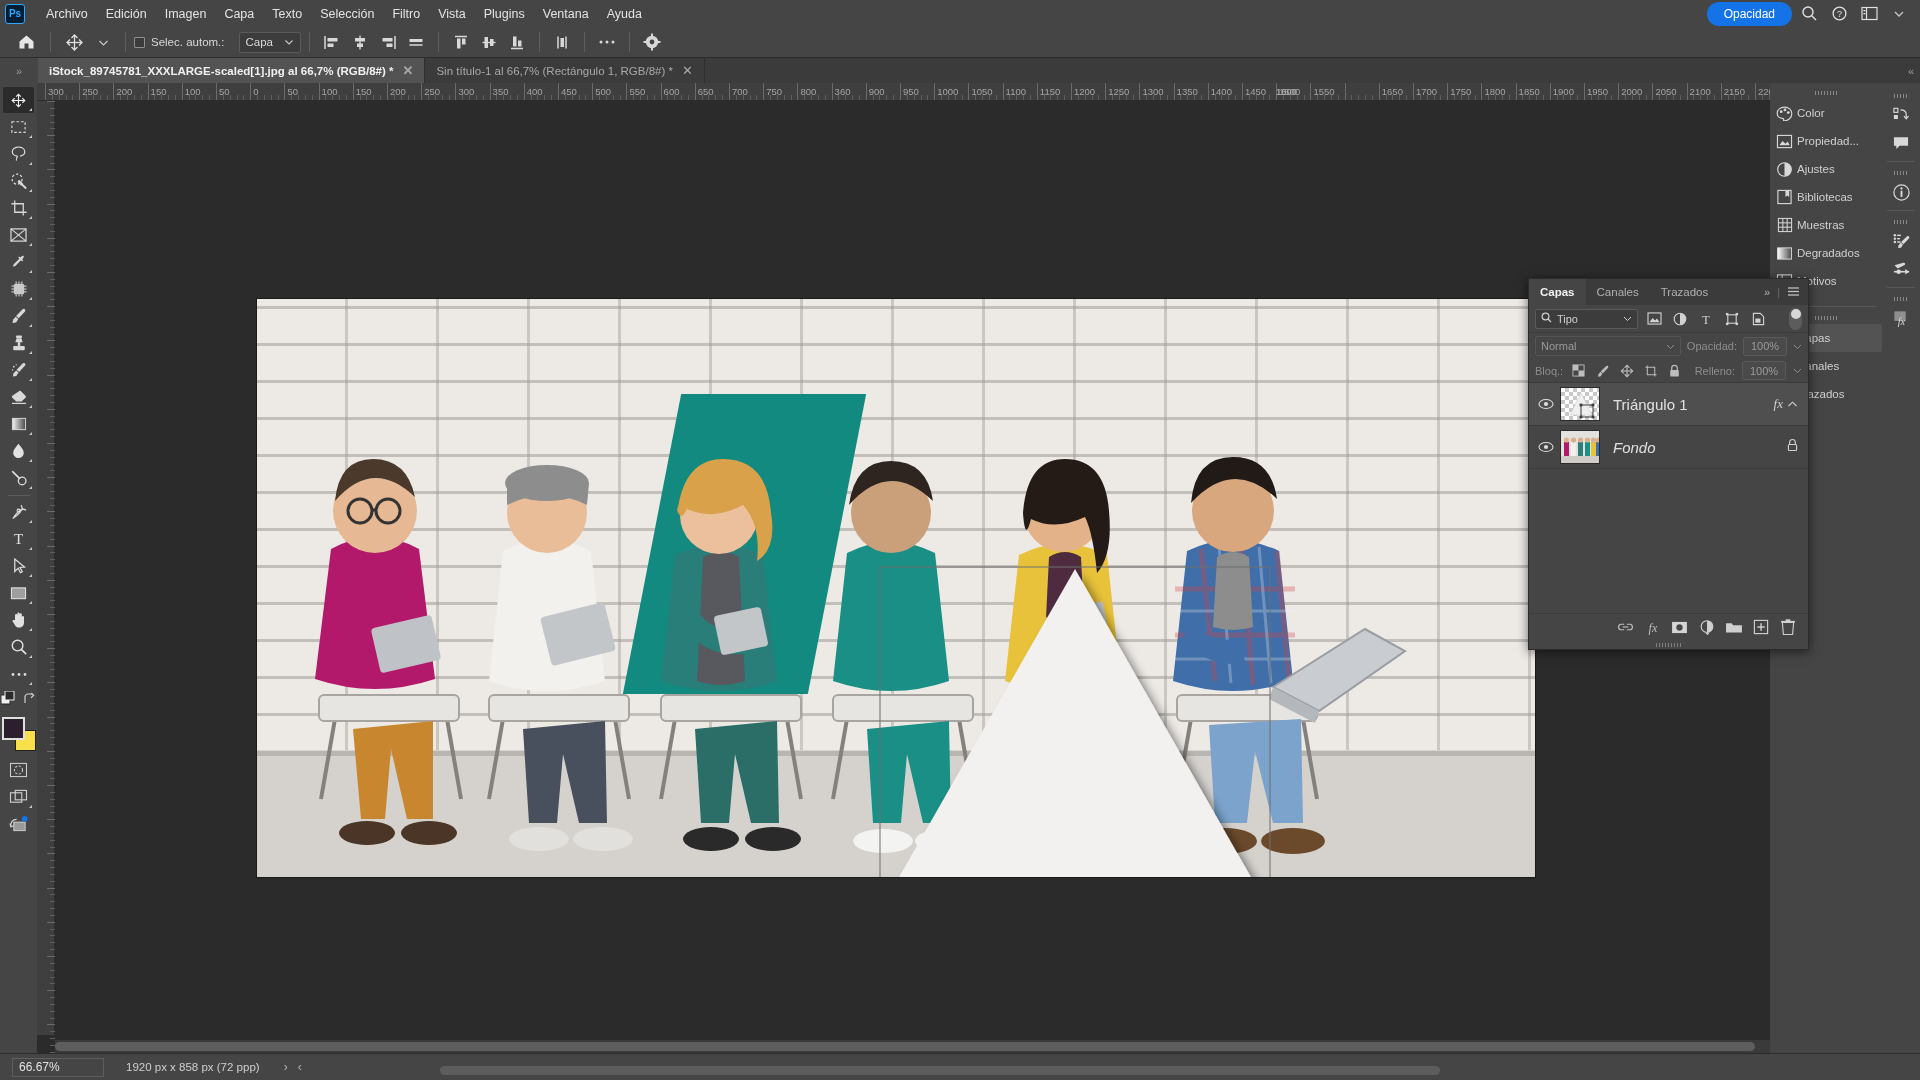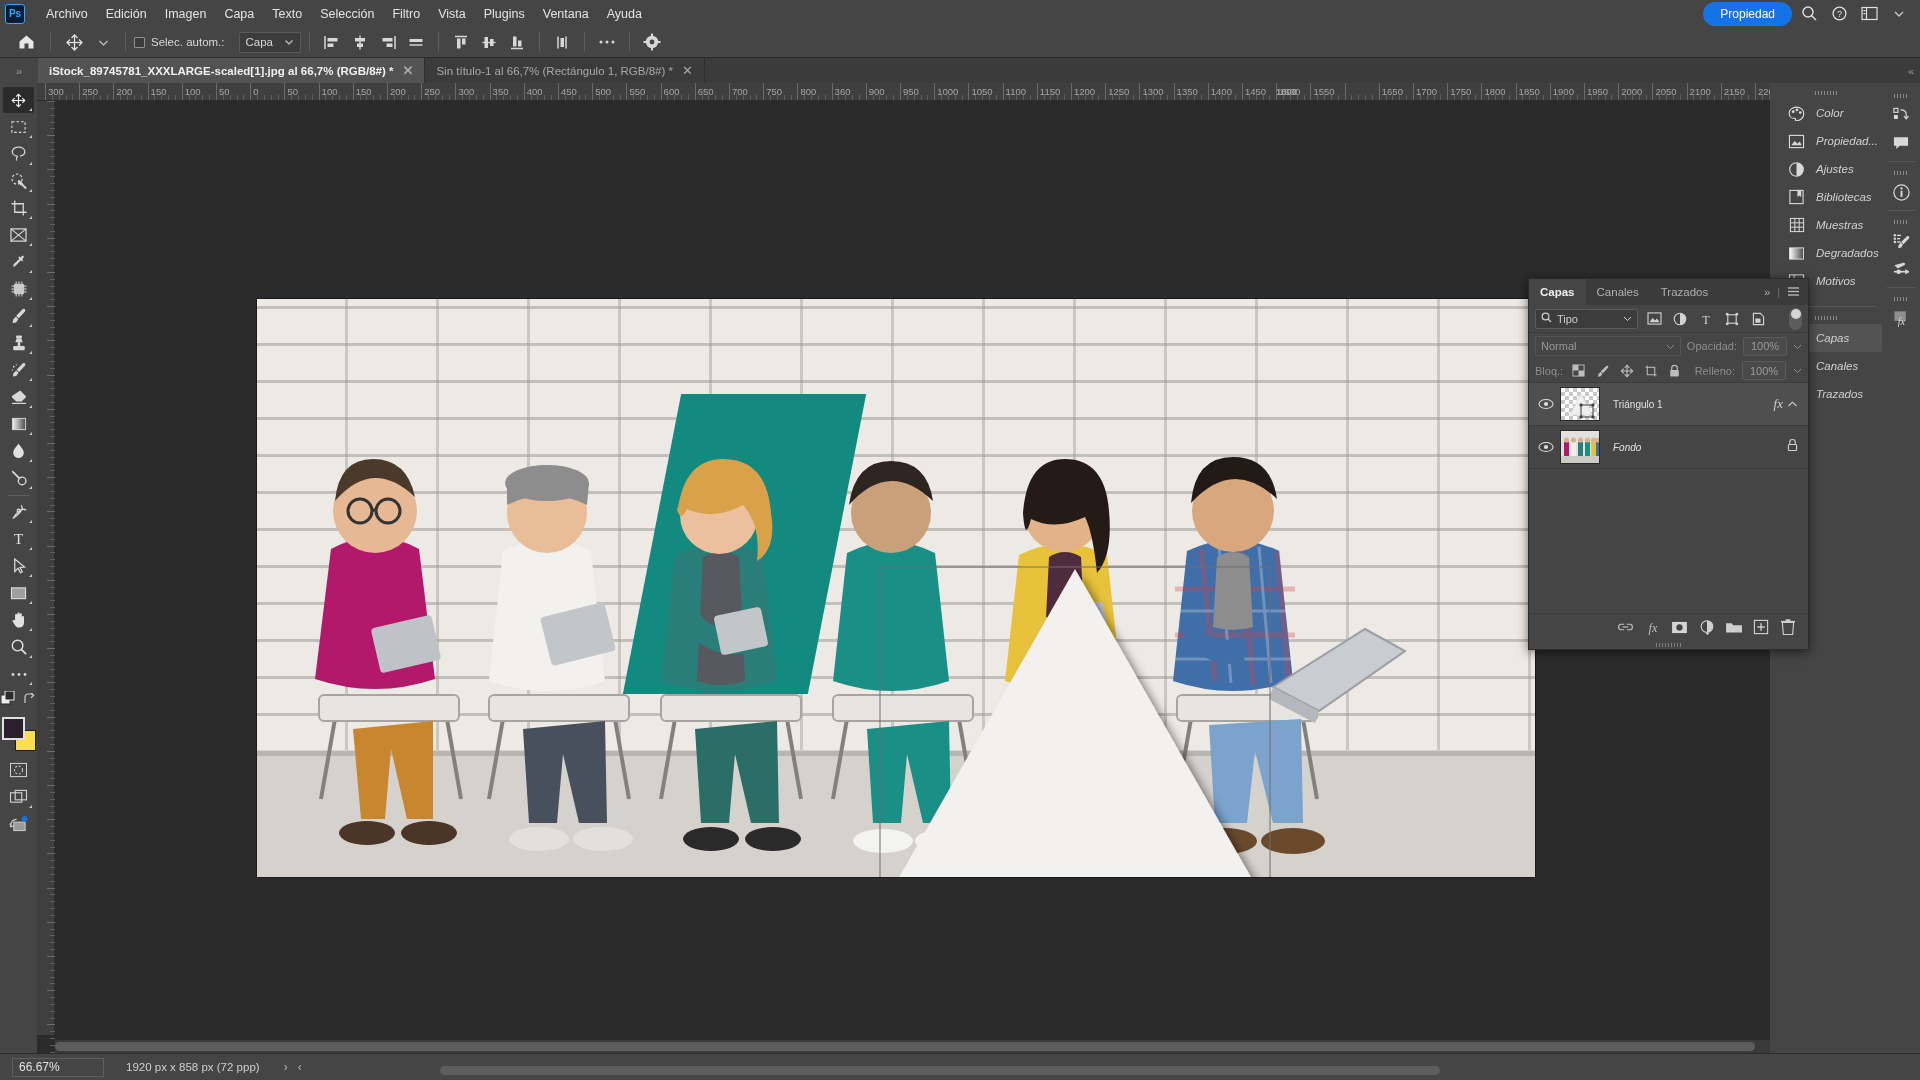--- a/index.html
+++ b/index.html
@@ -153,21 +153,21 @@
   .dock-btn{width:30px;height:28px;display:flex;align-items:center;justify-content:center;cursor:pointer;}
   .dock-sep{width:28px;height:1px;background:#585858;margin:4px 0;}
 
   .panel-labels{
     position:absolute;top:83px;right:38px;width:112px;bottom:27px;
     background:#454545;padding-top:4px;font-size:11.5px;color:#d0d0d0;
   }
   .pl-group{padding:2px 0 6px 0;}
   .pl-grip{width:22px;height:4px;margin:2px auto 4px auto;
     background-image:repeating-linear-gradient(90deg,#8a8a8a 0 1px,transparent 1px 3px);}
-  .pl-item{display:flex;align-items:center;gap:11px;height:28px;padding-left:18px;cursor:pointer;border-radius:2px;font-style:italic;}
+  .pl-item{display:flex;align-items:center;gap:4px;height:28px;padding-left:6px;cursor:pointer;border-radius:2px;}
   .pl-item.active{background:#535353;}
   .pl-icon{width:17px;height:17px;display:flex;align-items:center;justify-content:center;flex:0 0 17px;}
   .pl-sep{height:1px;background:#585858;margin:5px 6px;}
 
   
   .layers-panel{
     position:absolute;left:1528px;top:278px;width:281px;height:372px;
     background:#454545;border:1px solid #2b2b2b;
     box-shadow:0 2px 10px rgba(0,0,0,.55);
     display:flex;flex-direction:column;
@@ -226,21 +226,21 @@
   .thumb{
     width:40px;height:34px;border:1px solid #2b2b2b;margin-left:3px;
     position:relative;overflow:hidden;flex:0 0 40px;
   }
   .checker{
     background-image:
       linear-gradient(45deg,#c8c8c8 25%,transparent 25%,transparent 75%,#c8c8c8 75%),
       linear-gradient(45deg,#c8c8c8 25%,transparent 25%,transparent 75%,#c8c8c8 75%);
     background-size:8px 8px;background-position:0 0,4px 4px;background-color:#fff;
   }
-  .layer-name{font-size:10px;color:#e0e0e0;margin-left:13px;flex:1;white-space:nowrap;}
+  .layer-name{font-size:15px;color:#e0e0e0;margin-left:13px;flex:1;white-space:nowrap;}
   .layer-name.italic{font-style:italic;}
   .layer-fx{font-size:13px;font-style:italic;color:#cfcfcf;font-family:"Liberation Serif",serif;padding-right:4px;}
   .layer-lockicon{padding-right:3px;}
   .fx-row{
     display:flex;align-items:center;height:18px;font-size:11px;color:#ddd;
     padding-left:34px;gap:7px;cursor:pointer;
   }
   .fx-row.sub{padding-left:51px;}
   .fx-eye{width:14px;display:flex;align-items:center;justify-content:center;}
   .fx-block{border-bottom:1px solid #3b3b3b;padding:2px 0 4px 0;}
@@ -293,21 +293,21 @@
     <div class="menu-item">Capa</div>
     <div class="menu-item">Texto</div>
     <div class="menu-item">Selección</div>
     <div class="menu-item">Filtro</div>
     <div class="menu-item">Vista</div>
     <div class="menu-item">Plugins</div>
     <div class="menu-item">Ventana</div>
     <div class="menu-item">Ayuda</div>
 
     <div class="menubar-right">
-      <div class="share-btn">Propiedad</div>
+      <div class="share-btn">Opacidad</div>
       <div class="mb-icon">
         <svg width="17" height="17" viewBox="0 0 17 17">
             <circle cx="7" cy="7" r="5" fill="none" stroke="#e0e0e0" stroke-width="1.4"></circle>
             <line x1="10.7" y1="10.7" x2="15" y2="15" stroke="#e0e0e0" stroke-width="1.4"></line>
           </svg>
       </div>
       <div class="mb-icon">
         <svg width="17" height="17" viewBox="0 0 17 17">
             <circle cx="8.5" cy="8.5" r="6.4" fill="none" stroke="#e0e0e0" stroke-width="1.3"></circle>
             <text x="8.5" y="12" font-size="9" fill="#e0e0e0" text-anchor="middle" font-family="Liberation Sans">?</text>

